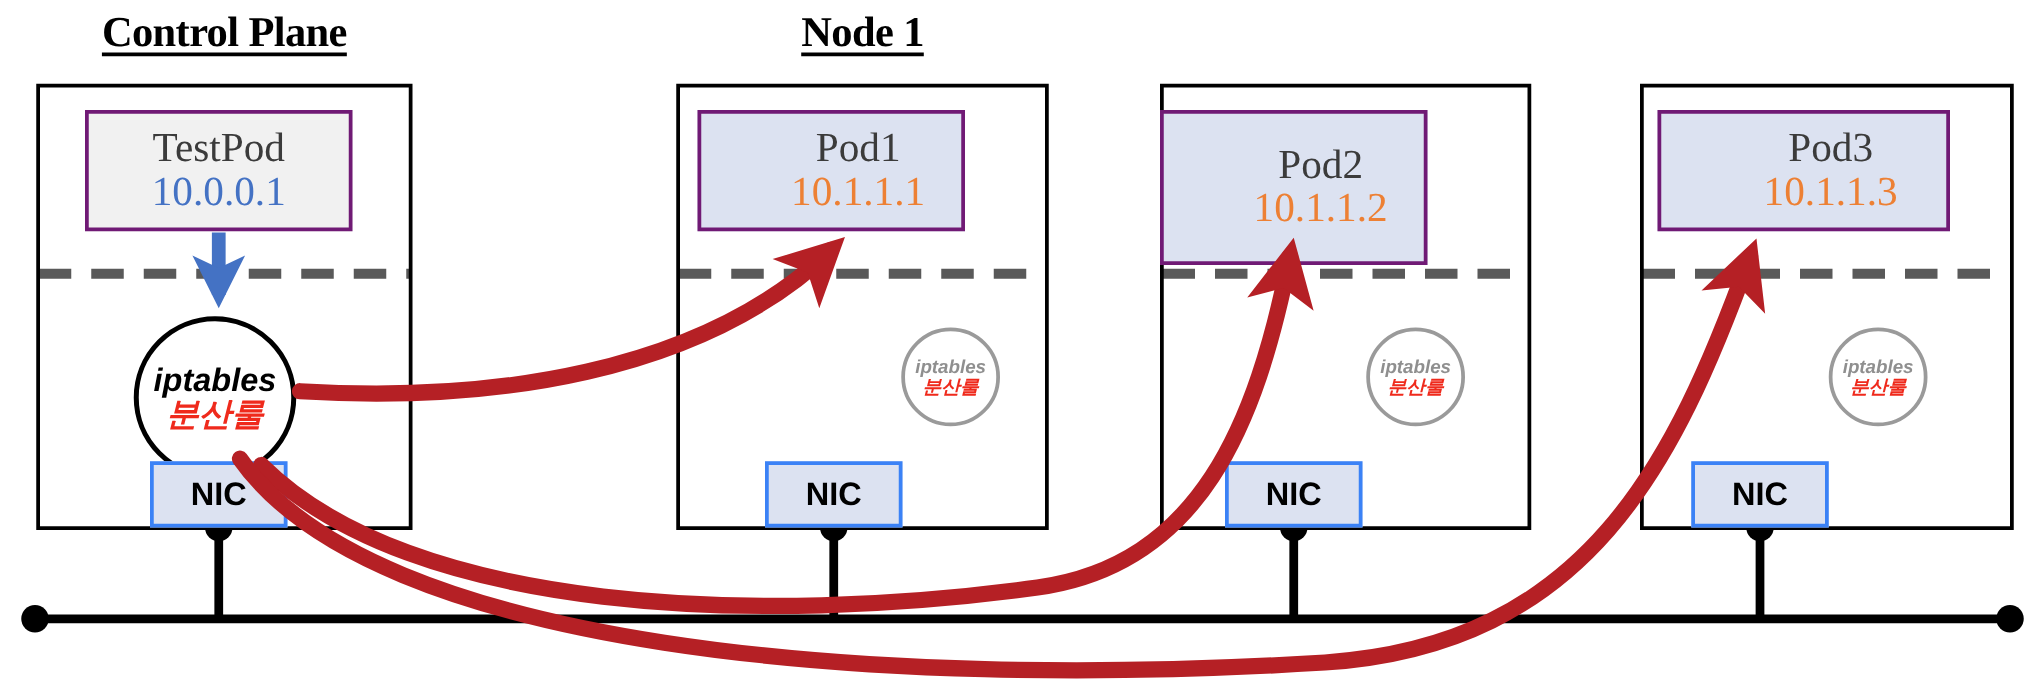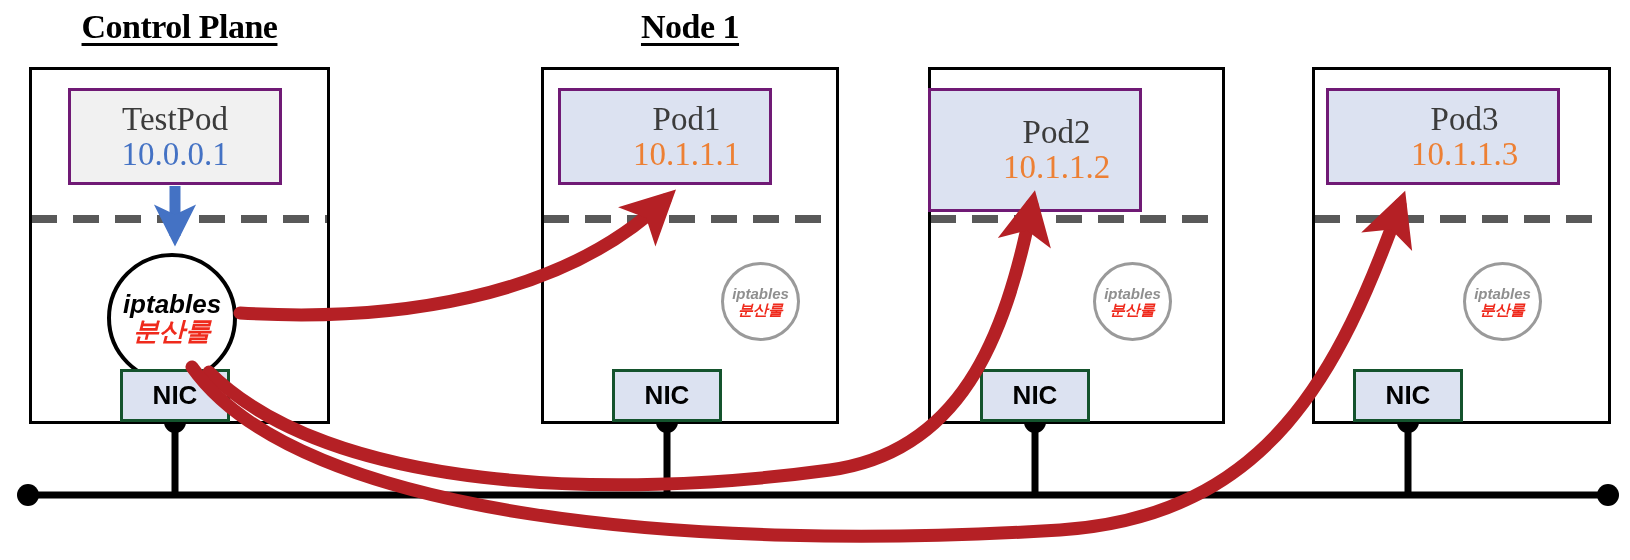--- a/index.html
+++ b/index.html
@@ -23,21 +23,21 @@
   .ipt-circle{position:absolute;z-index:3;border-radius:50%;box-sizing:border-box;background:#fff;
               display:flex;flex-direction:column;align-items:center;justify-content:center;line-height:1.05;font-style:italic;}
   .ipt-circle.active{border:4px solid #000;}
   .ipt-circle.inactive{border:3px solid #9a9a9a;background:transparent;}
   .ipt-l1{font-family:"Liberation Sans",sans-serif;font-weight:bold;}
   .ipt-l2{font-family:"Liberation Sans",sans-serif;font-weight:bold;color:#ef2a1c;}
   .ipt-circle.active .ipt-l1{font-size:26px;color:#000;}
   .ipt-circle.active .ipt-l2{font-size:26px;}
   .ipt-circle.inactive .ipt-l1{font-size:15px;color:#8f8f8f;}
   .ipt-circle.inactive .ipt-l2{font-size:15px;}
-  .nicbox{position:absolute;z-index:3;background:#dce2f1;border:3px solid #14532d;box-sizing:border-box;
+  .nicbox{position:absolute;z-index:3;background:#dce2f1;border:3px solid #3b82f6;box-sizing:border-box;
           display:flex;align-items:center;justify-content:center;
           font-family:"Liberation Sans",sans-serif;font-weight:bold;font-size:26px;color:#000;}
 </style>
 </head>
 <body>
 
 <div id="stage">
 
   <svg class="layer" id="svg-under" viewBox="0 0 1630 560">
 

